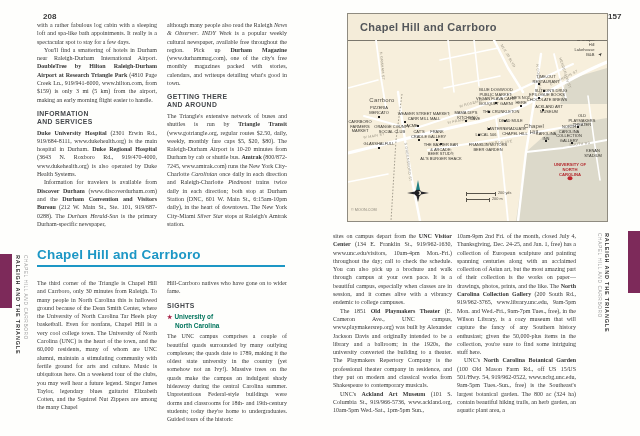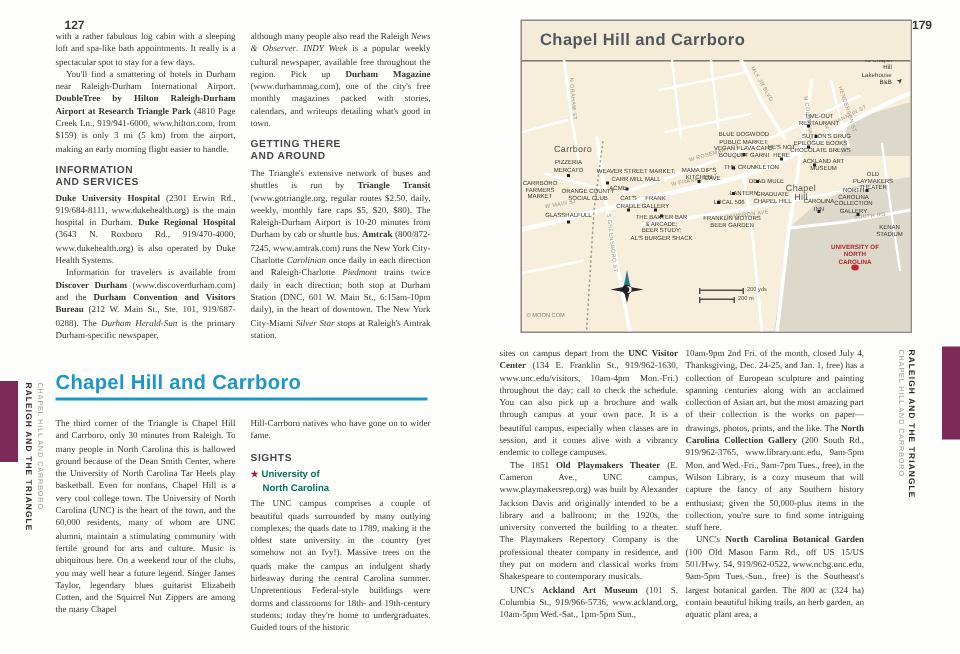--- a/index.html
+++ b/index.html
@@ -56,22 +56,22 @@
   .sl{display:inline-block;position:relative;height:0;border-top:1px solid #57534a;}
   .sl::before,.sl::after{content:"";position:absolute;top:-2px;width:1px;height:4px;background:#57534a;}
   .sl::before{left:0;} .sl::after{right:0;}
   .slab{margin-left:2px;}
 </style>
 </head>
 <body>
 
 <div class="stage">
 
-  <div class="pagenum" style="left:43px;top:12px">127</div>
-  <div class="pagenum" style="left:608px;top:12px">179</div>
+  <div class="pagenum" style="left:43px;top:12px">208</div>
+  <div class="pagenum" style="left:608px;top:12px">157</div>
 
   <div class="tab" style="left:0;top:254px;height:54px"></div>
   <div class="vtext vbold" style="left:15px;top:255px">RALEIGH AND THE TRIANGLE</div>
   <div class="vtext vlight" style="left:23px;top:255px">CHAPEL HILL AND CARRBORO</div>
 
   <div class="vtext vlight" style="left:597px;top:233px">CHAPEL HILL AND CARRBORO</div>
   <div class="vtext vbold" style="left:604px;top:233px">RALEIGH AND THE TRIANGLE</div>
   <div class="tab" style="left:628px;top:231px;height:62px"></div>
 
   <div class="col" style="left:37px;top:21px">

